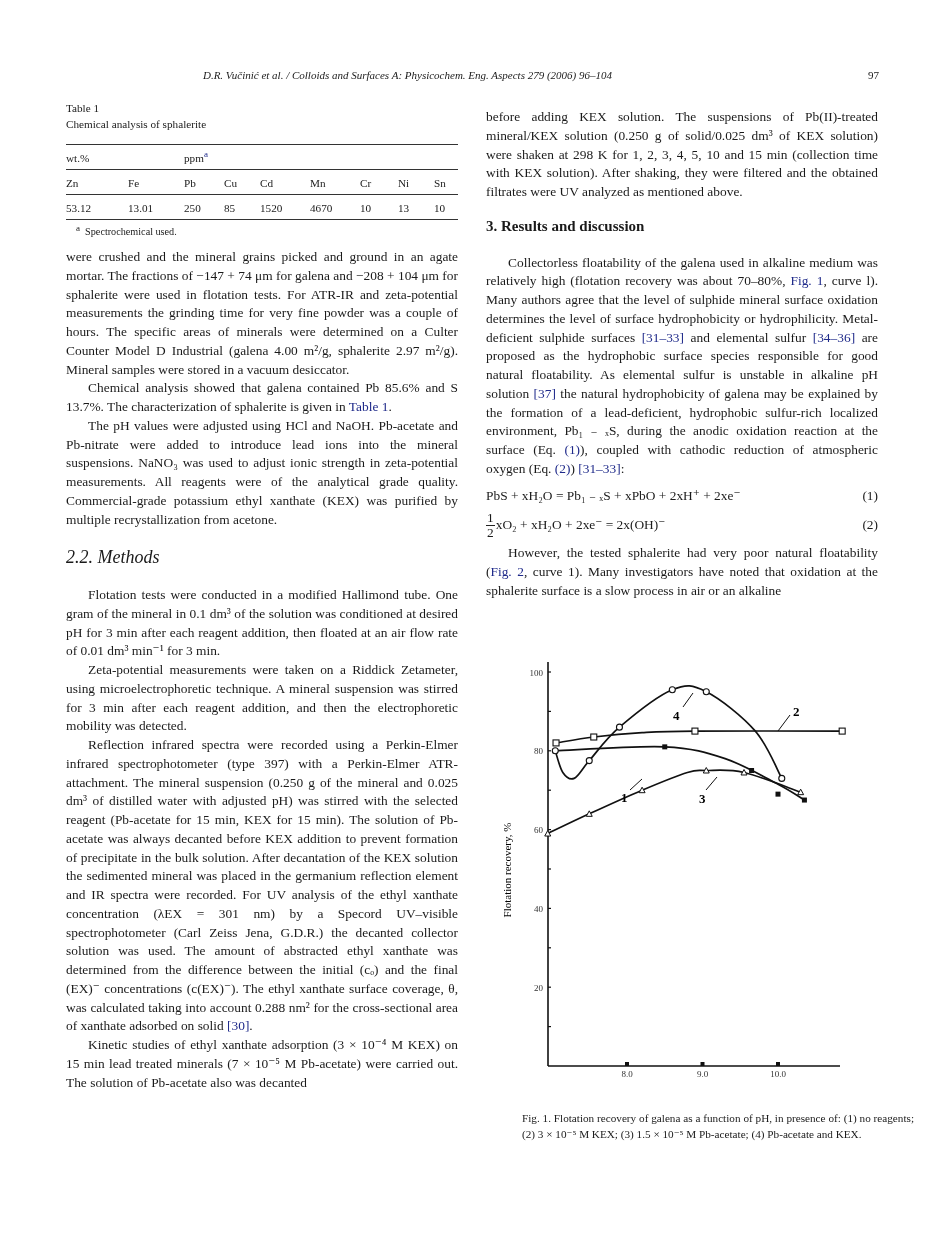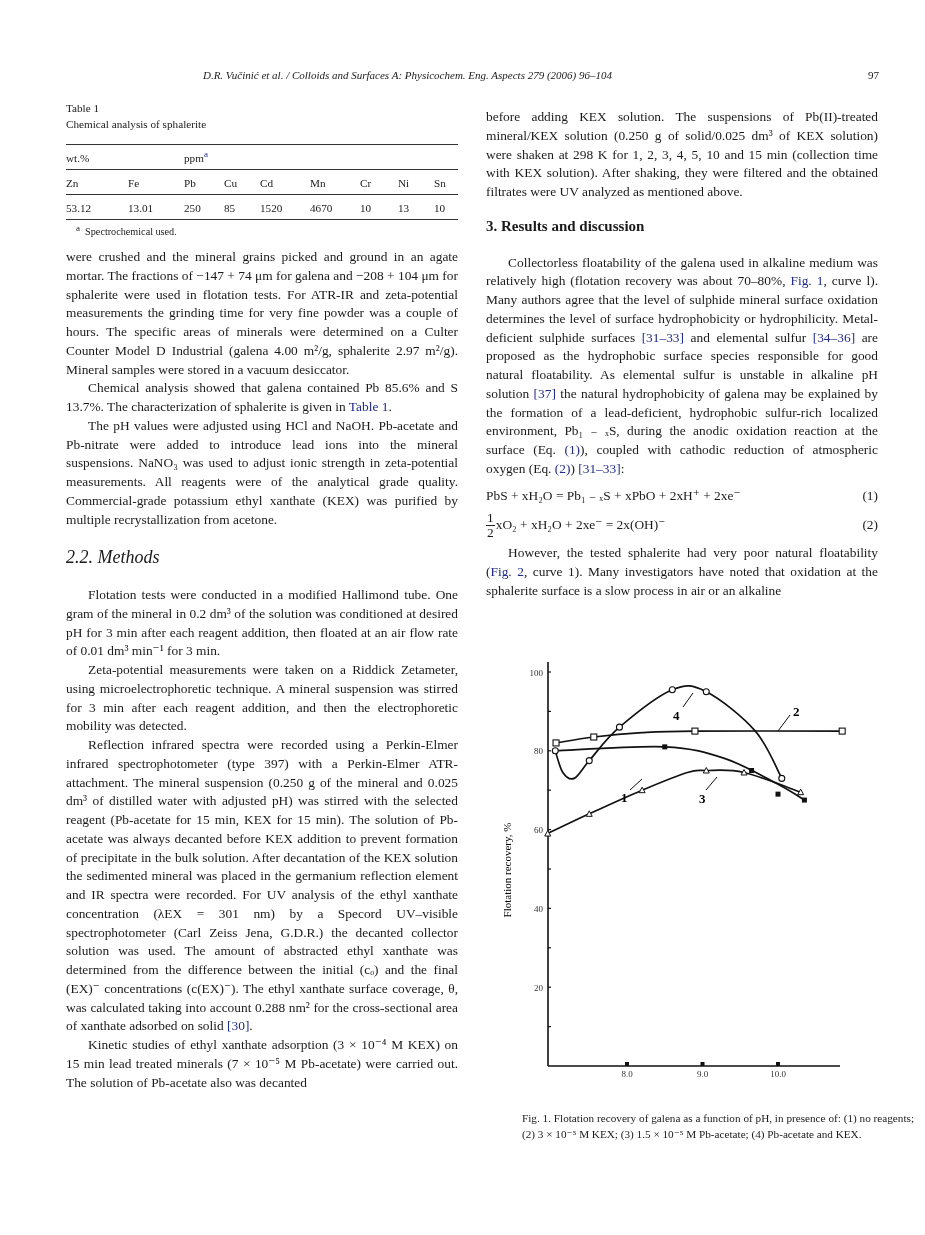--- a/index.html
+++ b/index.html
@@ -80,21 +80,21 @@
   </tbody>
     </table>
   <div class="fn"><sup>a</sup>&nbsp; <span>Spectrochemical used.</span></div>
 </div>
 
 <div class="col left" style="top:248px;">
   <p>were crushed and the mineral grains picked and ground in an agate mortar. The fractions of −147 + 74 μm for galena and −208 + 104 μm for sphalerite were used in flotation tests. For ATR-IR and zeta-potential measurements the grinding time for very fine powder was a couple of hours. The specific areas of minerals were determined on a Culter Counter Model D Industrial (galena 4.00 m²/g, sphalerite 2.97 m²/g). Mineral samples were stored in a vacuum desiccator.</p>
   <p class="ind"><span>Chemical analysis showed that galena contained Pb 85.6% and S 13.7%. The characterization of sphalerite is given in </span><span class="link">Table 1</span><span>.</span></p>
   <p class="ind">The pH values were adjusted using HCl and NaOH. Pb-acetate and Pb-nitrate were added to introduce lead ions into the mineral suspensions. NaNO₃ was used to adjust ionic strength in zeta-potential measurements. All reagents were of the analytical grade quality. Commercial-grade potassium ethyl xanthate (KEX) was purified by multiple recrystallization from acetone.</p>
   <p class="subsec" style="margin-top:19px; margin-bottom:19px;">2.2.  Methods</p>
-  <p class="ind">Flotation tests were conducted in a modified Hallimond tube. One gram of the mineral in 0.2 dm³ of the solution was conditioned at desired pH for 3 min after each reagent addition, then floated at an air flow rate of 0.01 dm³ min⁻¹ for 3 min.</p>
+  <p class="ind">Flotation tests were conducted in a modified Hallimond tube. One gram of the mineral in 0.1 dm³ of the solution was conditioned at desired pH for 3 min after each reagent addition, then floated at an air flow rate of 0.01 dm³ min⁻¹ for 3 min.</p>
   <p class="ind">Zeta-potential measurements were taken on a Riddick Zetameter, using microelectrophoretic technique. A mineral suspension was stirred for 3 min after each reagent addition, and then the electrophoretic mobility was detected.</p>
   <p class="ind"><span>Reflection infrared spectra were recorded using a Perkin-Elmer infrared spectrophotometer (type 397) with a Perkin-Elmer ATR-attachment. The mineral suspension (0.250 g of the mineral and 0.025 dm³ of distilled water with adjusted pH) was stirred with the selected reagent (Pb-acetate for 15 min, KEX for 15 min). The solution of Pb-acetate was always decanted before KEX addition to prevent formation of precipitate in the bulk solution. After decantation of the KEX solution the sedimented mineral was placed in the germanium reflection element and IR spectra were recorded. For UV analysis of the ethyl xanthate concentration (λEX = 301 nm) by a Specord UV–visible spectrophotometer (Carl Zeiss Jena, G.D.R.) the decanted collector solution was used. The amount of abstracted ethyl xanthate was determined from the difference between the initial (cₒ) and the final (EX)⁻ concentrations (c(EX)⁻). The ethyl xanthate surface coverage, θ, was calculated taking into account 0.288 nm² for the cross-sectional area of xanthate adsorbed on solid </span><span class="link">[30]</span><span>.</span></p>
   <p class="ind">Kinetic studies of ethyl xanthate adsorption (3 × 10⁻⁴ M KEX) on 15 min lead treated minerals (7 × 10⁻⁵ M Pb-acetate) were carried out. The solution of Pb-acetate also was decanted</p>
 </div>
 
 <div class="col right" style="top:108px;">
   <p>before adding KEX solution. The suspensions of Pb(II)-treated mineral/KEX solution (0.250 g of solid/0.025 dm³ of KEX solution) were shaken at 298 K for 1, 2, 3, 4, 5, 10 and 15 min (collection time with KEX solution). After shaking, they were filtered and the obtained filtrates were UV analyzed as mentioned above.</p>
   <p class="sec-h" style="margin-top:15px; margin-bottom:18px;">3.  Results and discussion</p>
   <p class="ind" id="p2"><span>Collectorless floatability of the galena used in alkaline medium was relatively high (flotation recovery was about 70–80%, </span><span class="link">Fig. 1</span><span>, curve l). Many authors agree that the level of sulphide mineral surface oxidation determines the level of surface hydrophobicity or hydrophilicity. Metal-deficient sulphide surfaces </span><span class="link">[31–33]</span><span> and elemental sulfur </span><span class="link">[34–36]</span><span> are proposed as the hydrophobic surface species responsible for good natural floatability. As elemental sulfur is unstable in alkaline pH solution </span><span class="link">[37]</span><span> the natural hydrophobicity of galena may be explained by the formation of a lead-deficient, hydrophobic sulfur-rich localized environment, Pb₁ ₋ ₓS, during the anodic oxidation reaction at the surface (Eq. </span><span class="link">(1)</span><span>), coupled with cathodic reduction of atmospheric oxygen (Eq. </span><span class="link">(2)</span><span>) </span><span class="link">[31–33]</span><span>:</span></p>
   <div class="eq" style="margin-top:8px;">

